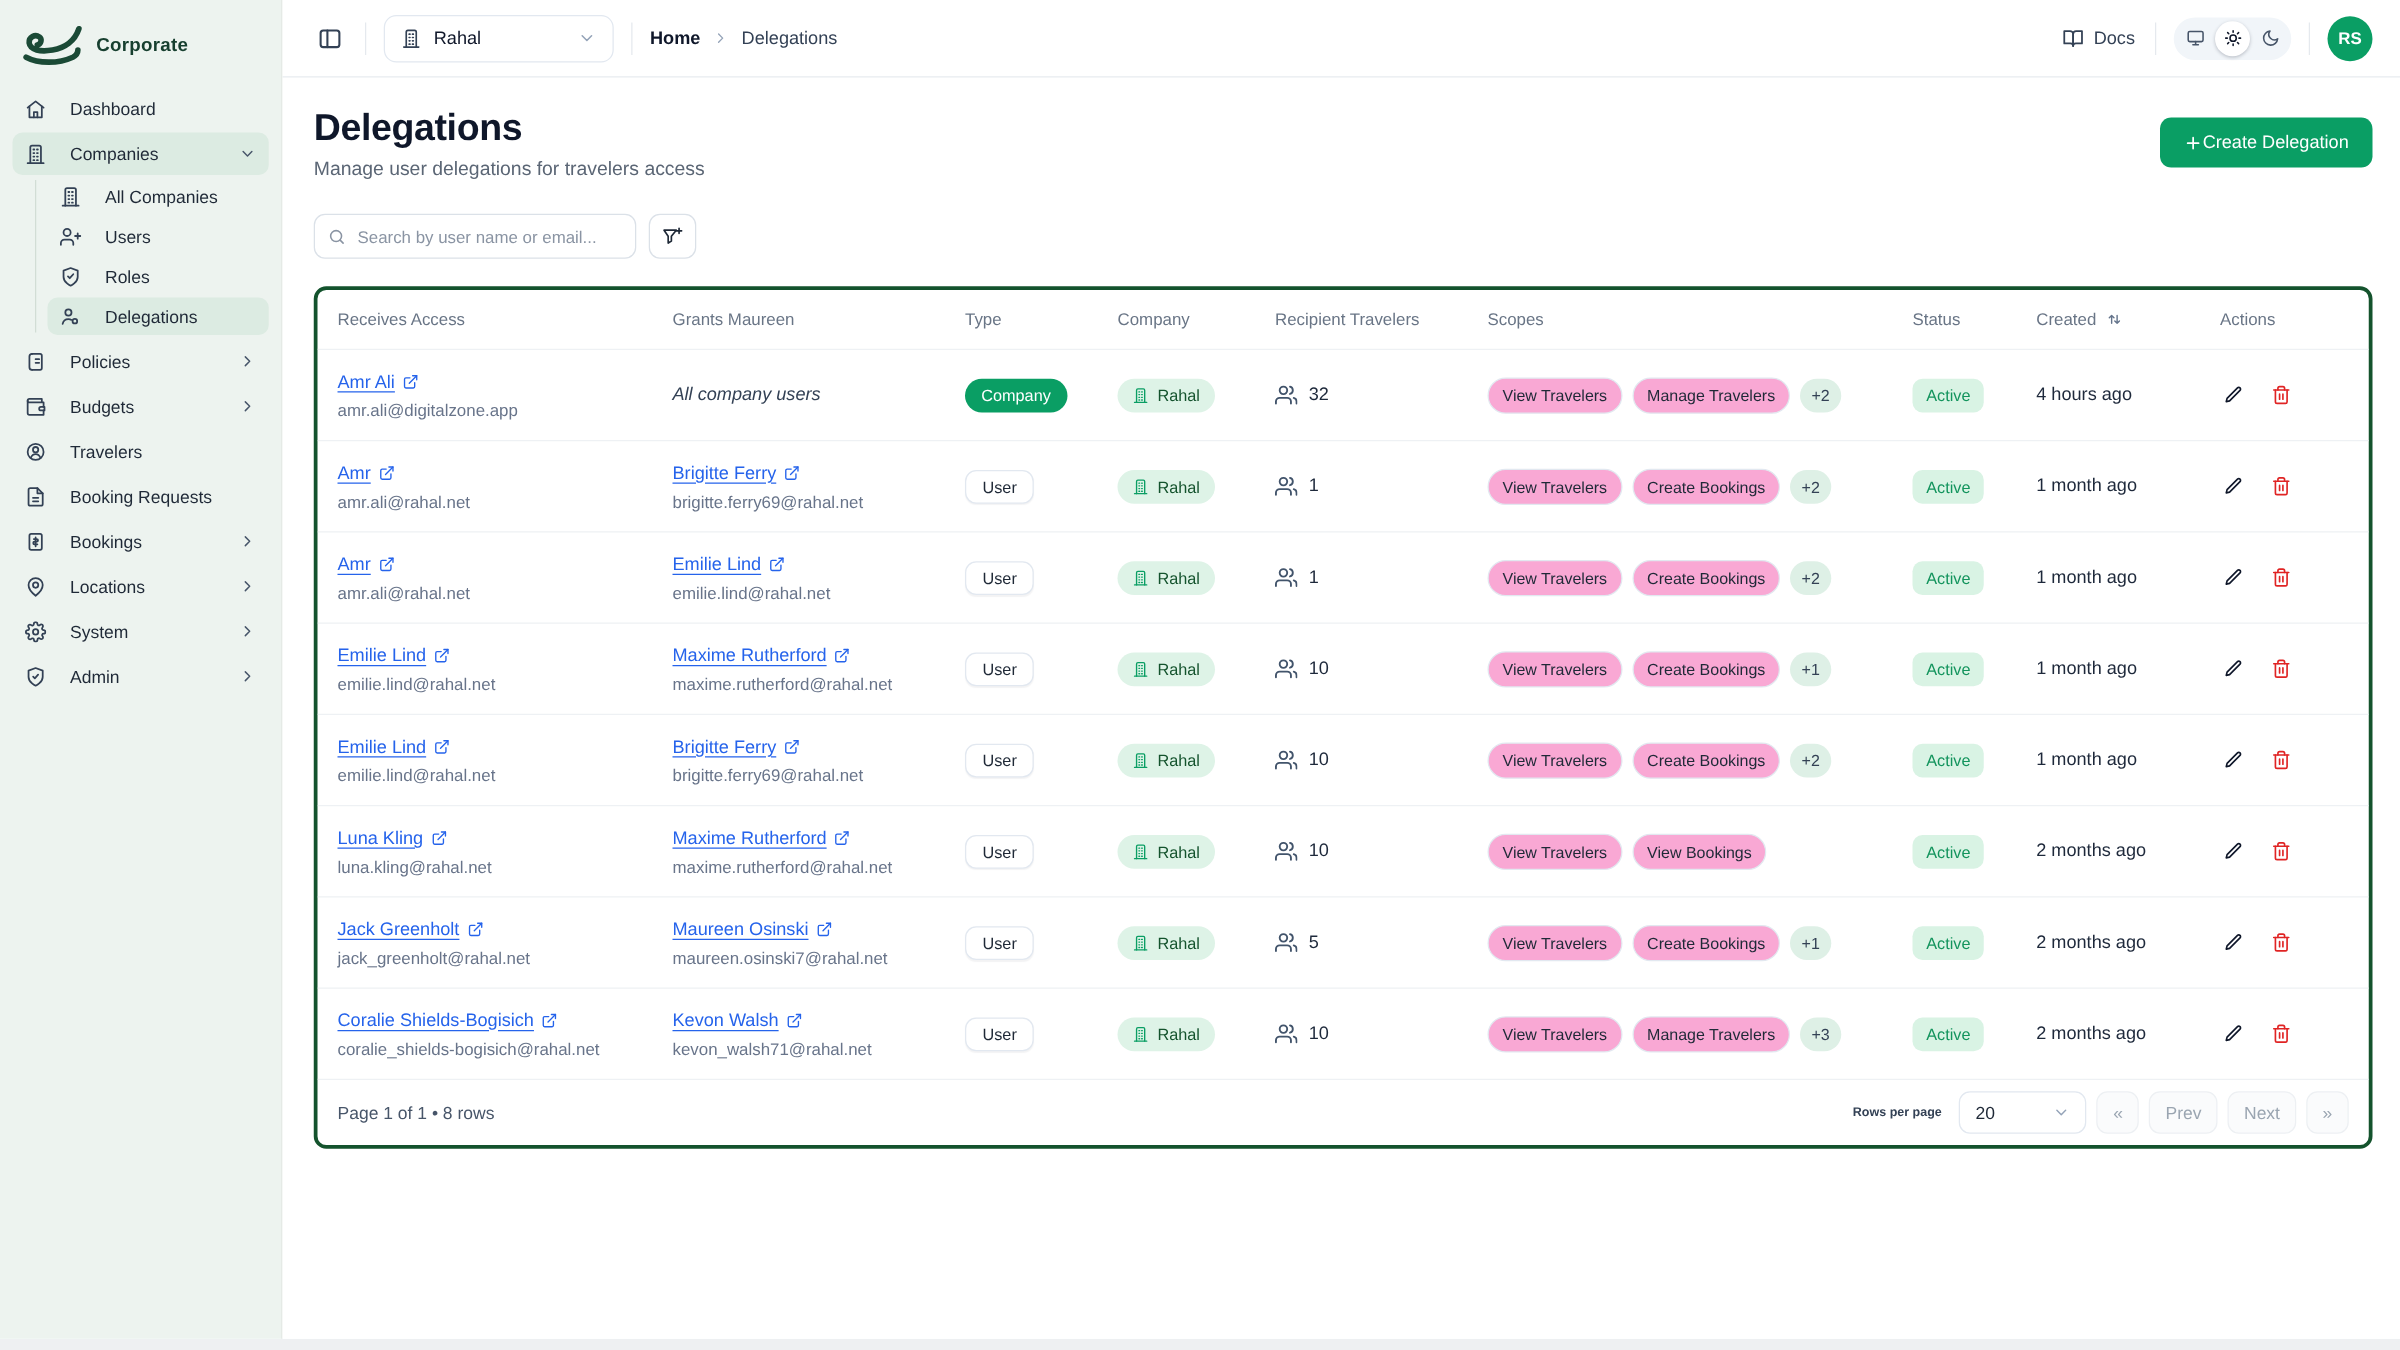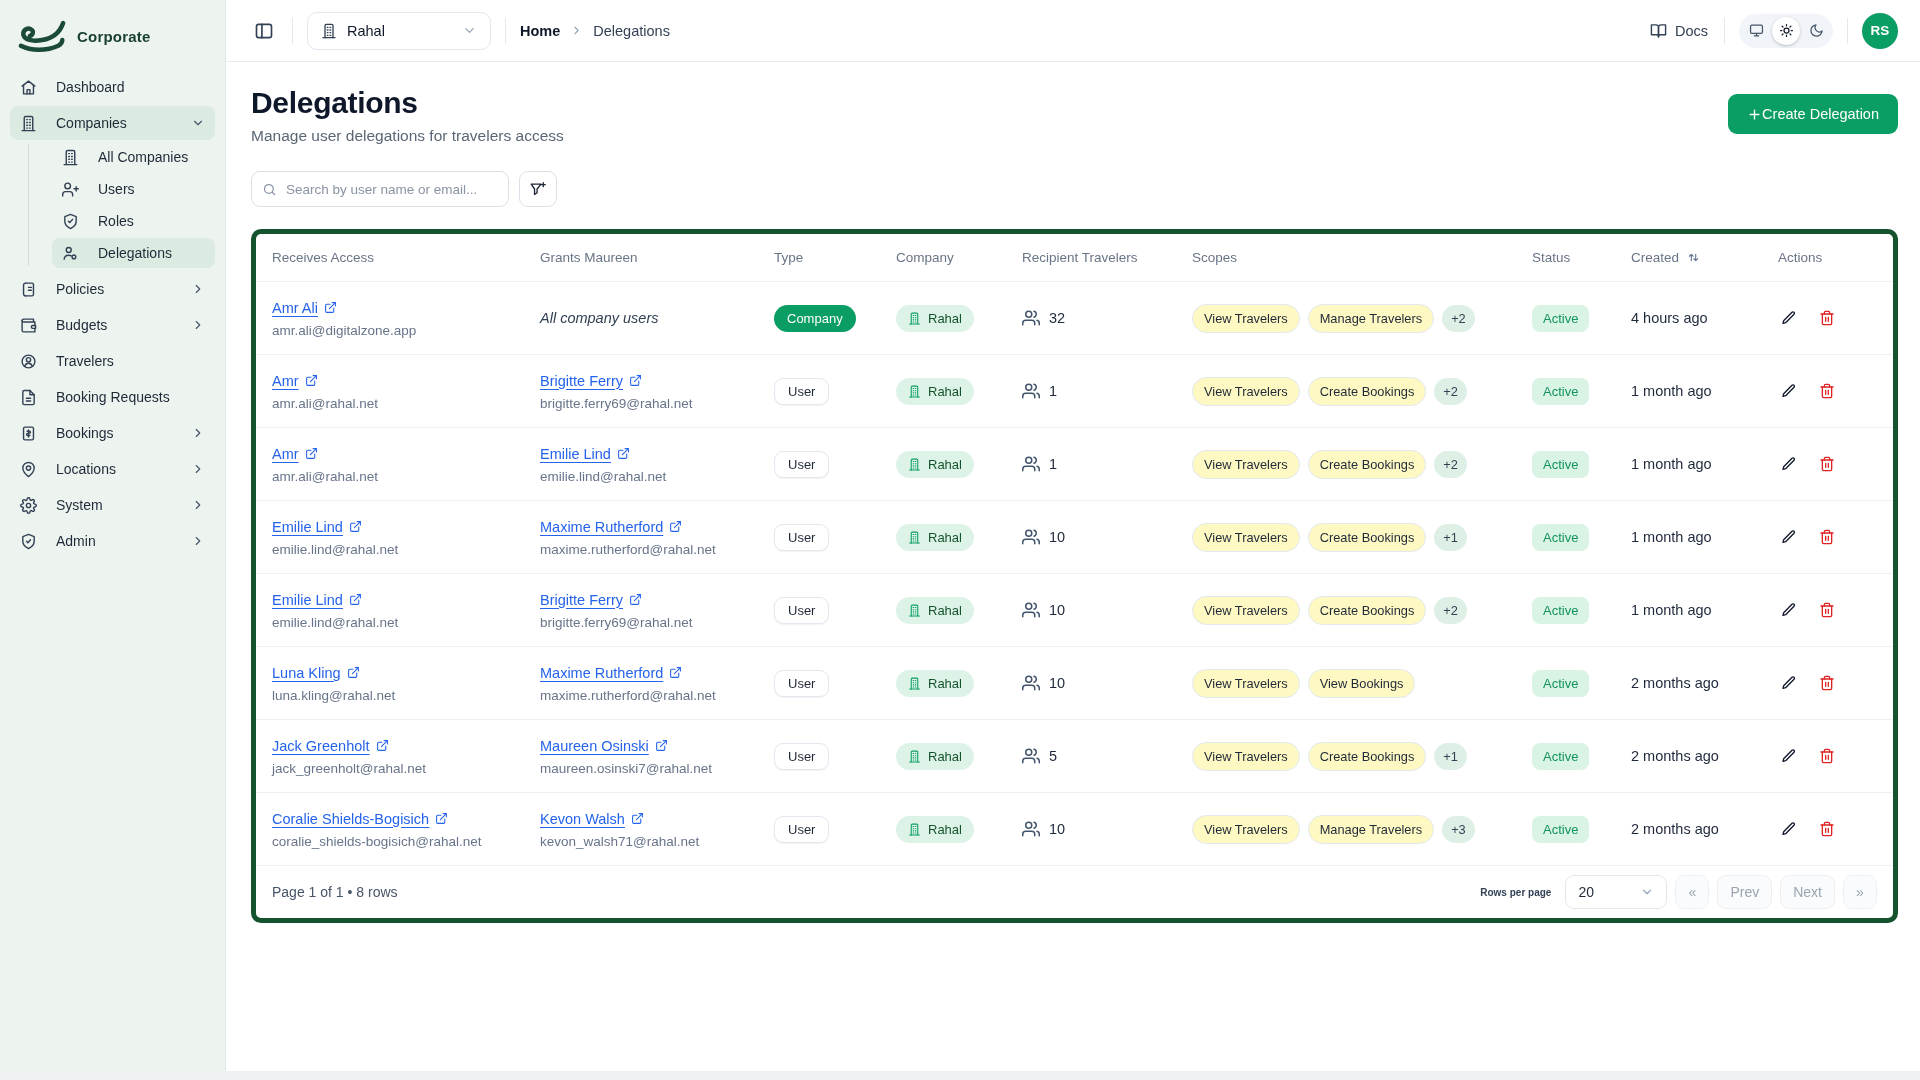--- a/index.html
+++ b/index.html
@@ -11,21 +11,21 @@
 
   
   .sidebar { width:226px; flex:none; background:#edf3ef; border-right:1px solid #e2e8e4; padding:14px 10px; }
   .logo { display:flex; align-items:center; gap:9px; padding:4px 6px 16px 6px; }
   .logo-text { font-weight:700; font-size:15px; color:#173f2f; letter-spacing:.2px; }
   .nav-item { display:flex; align-items:center; gap:19px; height:34px; padding:0 10px; border-radius:8px;
     font-size:14px; color:#1f2937; cursor:pointer; margin-bottom:2px; }
   .nav-item .nico { color:#334155; flex:none; }
   .nav-item.active { background:#dcebe2; }
   .nav-item .nchev { margin-left:auto; color:#475569; }
-  .sub { position:relative; margin:2px 0 4px 18px; padding-left:24px; }
+  .sub { position:relative; margin:2px 0 4px 18px; padding-left:10px; }
   .sub::before { content:""; position:absolute; left:0; top:2px; bottom:2px; width:1px; background:#d2ddd5; }
   .sub .nav-item { height:30px; font-size:14px; }
 
   
   .main { flex:1; display:flex; flex-direction:column; background:#fff; min-width:0; }
   .topbar { height:62px; flex:none; border-bottom:1px solid #e8ecef; display:flex; align-items:center;
     justify-content:space-between; padding:0 22px 0 24px; }
   .tb-left, .tb-right { display:flex; align-items:center; gap:14px; }
   .vdiv { width:1px; height:26px; background:#e5e9ee; }
   .icon-btn { background:none; border:none; padding:4px; color:#334155; display:grid; place-items:center; }
@@ -53,21 +53,21 @@
     padding:0 19px; font-size:14.5px; font-weight:500; display:flex; align-items:center; gap:0; }
   .toolbar { margin-top:26px; display:flex; align-items:center; gap:10px; }
   .search { width:258px; height:36px; border:1px solid #dbe1e8; border-radius:9px; background:#fff;
     display:flex; align-items:center; gap:7px; padding:0 10px; color:#8a94a3; }
   .search input { flex:1; min-width:0; border:none; outline:none; background:transparent; font-size:13.5px; color:#334155; }
   .search input::placeholder { color:#8a94a3; }
   .filter-btn { width:38px; height:36px; border:1px solid #dbe1e8; border-radius:9px; background:#fff;
     display:grid; place-items:center; color:#1f2937; }
 
   
-  .card { margin-top:22px; border:5px solid #14532d; border-radius:10px; background:#fff; overflow:hidden; }
+  .card { margin-top:22px; border:3px solid #14532d; border-radius:10px; background:#fff; overflow:hidden; }
   .tgrid { display:grid; grid-template-columns:268px 234px 122px 126px 170px 340px 99px 147px 1fr;
     align-items:center; padding-left:16px; }
   .thead { height:48px; color:#697586; font-size:13.5px; border-bottom:1px solid #eef1f4; }
   .th { display:flex; align-items:center; gap:7px; }
   .th .sort { color:#64748b; }
   .trow { height:73px; border-bottom:1px solid #eef1f4; }
   .trow:last-child { border-bottom:1px solid #eef1f4; }
   .name-link { color:#2563eb; font-size:14.5px; font-weight:500; text-decoration:underline;
     text-underline-offset:3px; display:inline-flex; align-items:center; gap:6px; cursor:pointer; }
   .name-link .ext { color:#2563eb; }
@@ -77,21 +77,21 @@
     padding:6px 13px; font-size:13px; font-weight:500; }
   .badge-type-user { display:inline-block; background:#fff; border:1px solid #e2e8f0; border-radius:9px;
     padding:5px 13px; font-size:13px; color:#1f2937; box-shadow:0 1px 1px rgba(15,23,42,.05); }
   .badge-company { display:inline-flex; align-items:center; gap:7px; background:#def3e7; color:#14532d;
     border-radius:999px; padding:6px 12px; font-size:13px; }
   .badge-company svg { color:#0a9e64; }
   .trav { display:flex; align-items:center; gap:9px; color:#42546b; }
   .trav .trav-n { color:#1e293b; font-size:14.5px; }
   .scopes { display:flex; align-items:center; gap:8px; }
   .scope-pill { border:1px solid #e2e8f0; border-radius:999px; padding:6px 11px; font-size:12.8px;
-    color:#1f2937; background:#fef9c3; white-space:nowrap; }
+    color:#1f2937; background:#f9a8d4; white-space:nowrap; }
   .extra-pill { background:#def0e6; border-radius:999px; padding:6px 9px; font-size:12.8px; color:#334155; }
   .badge-status { display:inline-block; background:#d9f3e4; color:#13945d; border-radius:8px;
     padding:6px 11px; font-size:13px; font-weight:500; }
   .created { font-size:14.5px; color:#1e293b; }
   .actions { display:flex; align-items:center; gap:16px; }
   .act-btn { background:none; border:none; padding:3px; }
   .act-edit { color:#0f172a; } .act-del { color:#e02424; }
 
   
   .tfoot { height:52px; display:flex; align-items:center; justify-content:space-between; padding:0 16px; }

